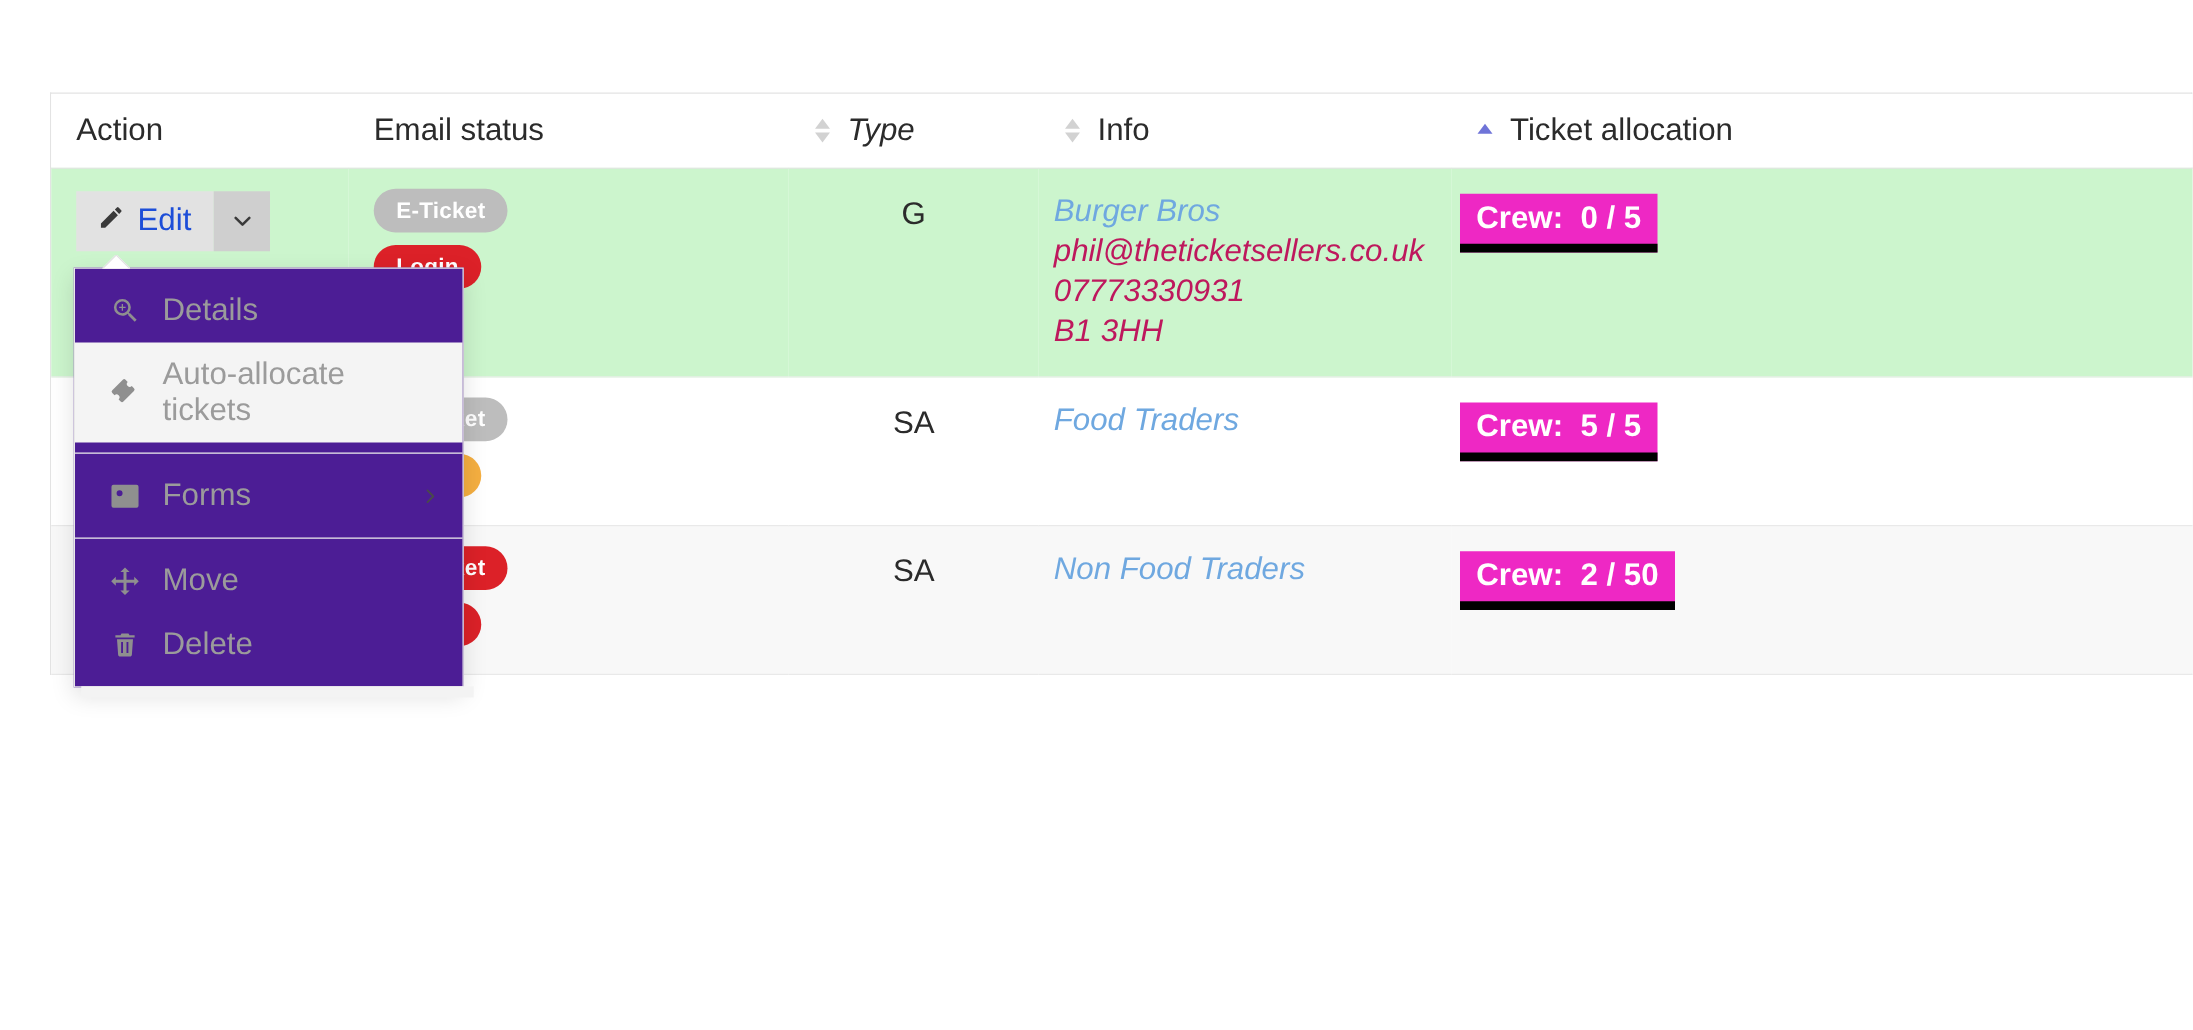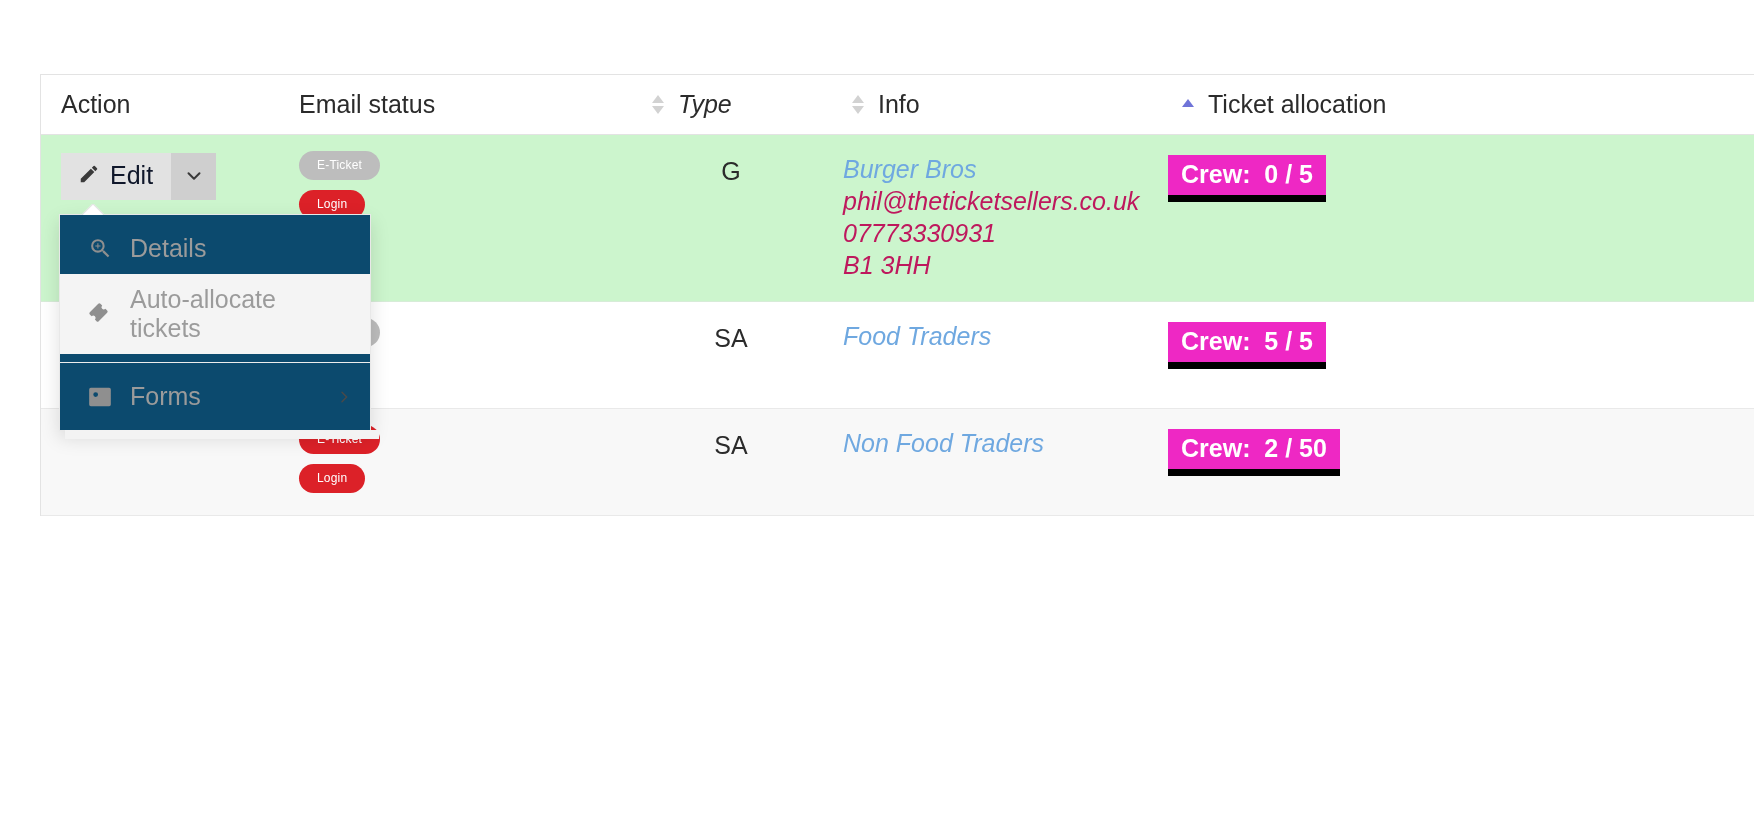--- a/index.html
+++ b/index.html
@@ -68,41 +68,41 @@
   .cell-info   { padding: 18px 0 20px 12px; font-style: italic; }
   .cell-alloc  { padding: 20px 0 0 0; }
 
   tr.r1 .cell-action { height: 148px; }
 
   
   .edit-group { display: inline-flex; align-items: stretch; }
   .btn-edit {
     display: flex; align-items: center; gap: 10px;
     background: #e2e2e2;
-    color: #0f172a;
+    color: #1d4ed8;
     font-size: 25px;
     padding: 10px 18px 11px 17px;
     border: none; cursor: pointer;
     line-height: 1;
   }
   .btn-caret {
     background: #cfcfcf;
     border: none; cursor: pointer;
     width: 45px;
     display: flex; align-items: center; justify-content: center;
   }
   .btn-caret svg { display:block; }
 
   
   .pill {
     display: inline-block;
     border-radius: 999px;
     color: #fff;
-    font-weight: normal;
-    font-size: 12px;
+    font-weight: bold;
+    font-size: 18px;
     letter-spacing: .2px;
     padding: 8px 18px 9px;
     line-height: 1;
   }
   .pill.grey   { background: #bdbdbd; }
   .pill.red    { background: #dc2128; }
   .pill.orange { background: #f5af41; }
   .pill-gap { height: 10px; }
 
   
@@ -134,21 +134,21 @@
     line-height: 1.1;
     white-space: pre;
   }
   .alloc-inner { padding-left: 7px; }
 
   
   .dropdown {
     position: absolute;
     left: 59px; top: 214px;
     width: 312px;
-    background: #0c4a6e;
+    background: #4c1d95;
     border: 1px solid #e8e8e8;
     box-shadow: 0 7px 18px rgba(0,0,0,.13);
     z-index: 40;
   }
   .dd-arrow {
     position: absolute;
     left: 22px; top: -11px;
     width: 22px; height: 11px;
     overflow: hidden;
   }
@@ -350,15 +350,33 @@
         <span class="dd-label">Forms</span>
         <span class="dd-chev">
           <svg width="16" height="22" viewBox="0 0 24 24" fill="none" stroke="#4a4a4a" stroke-width="2.2" stroke-linecap="round" stroke-linejoin="round">
               <polyline points="9 5 16 12 9 19"></polyline>
             </svg>
         </span>
       </div>
     </div>
 
 
+    <div class="dd-group">
+      <div class="dd-item">
+        <span class="dd-ico">
+          <svg width="26" height="26" viewBox="0 0 24 24">
+              <path d="M12 1.8l3.4 3.4h-2.3v5.7h5.7V8.6L22.2 12l-3.4 3.4v-2.3h-5.7v5.7h2.3L12 22.2l-3.4-3.4h2.3v-5.7H5.2v2.3L1.8 12l3.4-3.4v2.3h5.7V5.2H8.6L12 1.8z"></path>
+            </svg>
+        </span>
+        <span class="dd-label">Move</span>
+      </div>
+      <div class="dd-item">
+        <span class="dd-ico">
+          <svg width="24" height="24" viewBox="0 0 24 24">
+              <path d="M9.2 2.8h5.6l.8 1.4h4.1v1.8H4.3V4.2h4.1l.8-1.4zM5.6 7.4h12.8l-.9 12.3c-.06.86-.78 1.5-1.64 1.5H8.14c-.86 0-1.58-.64-1.64-1.5L5.6 7.4zm3.3 2.2v8.8h1.5V9.6H8.9zm4.3 0v8.8h1.5V9.6h-1.5z"></path>
+            </svg>
+        </span>
+        <span class="dd-label">Delete</span>
+      </div>
+    </div>
   </div>
 
 </div>
 
 </body></html>

